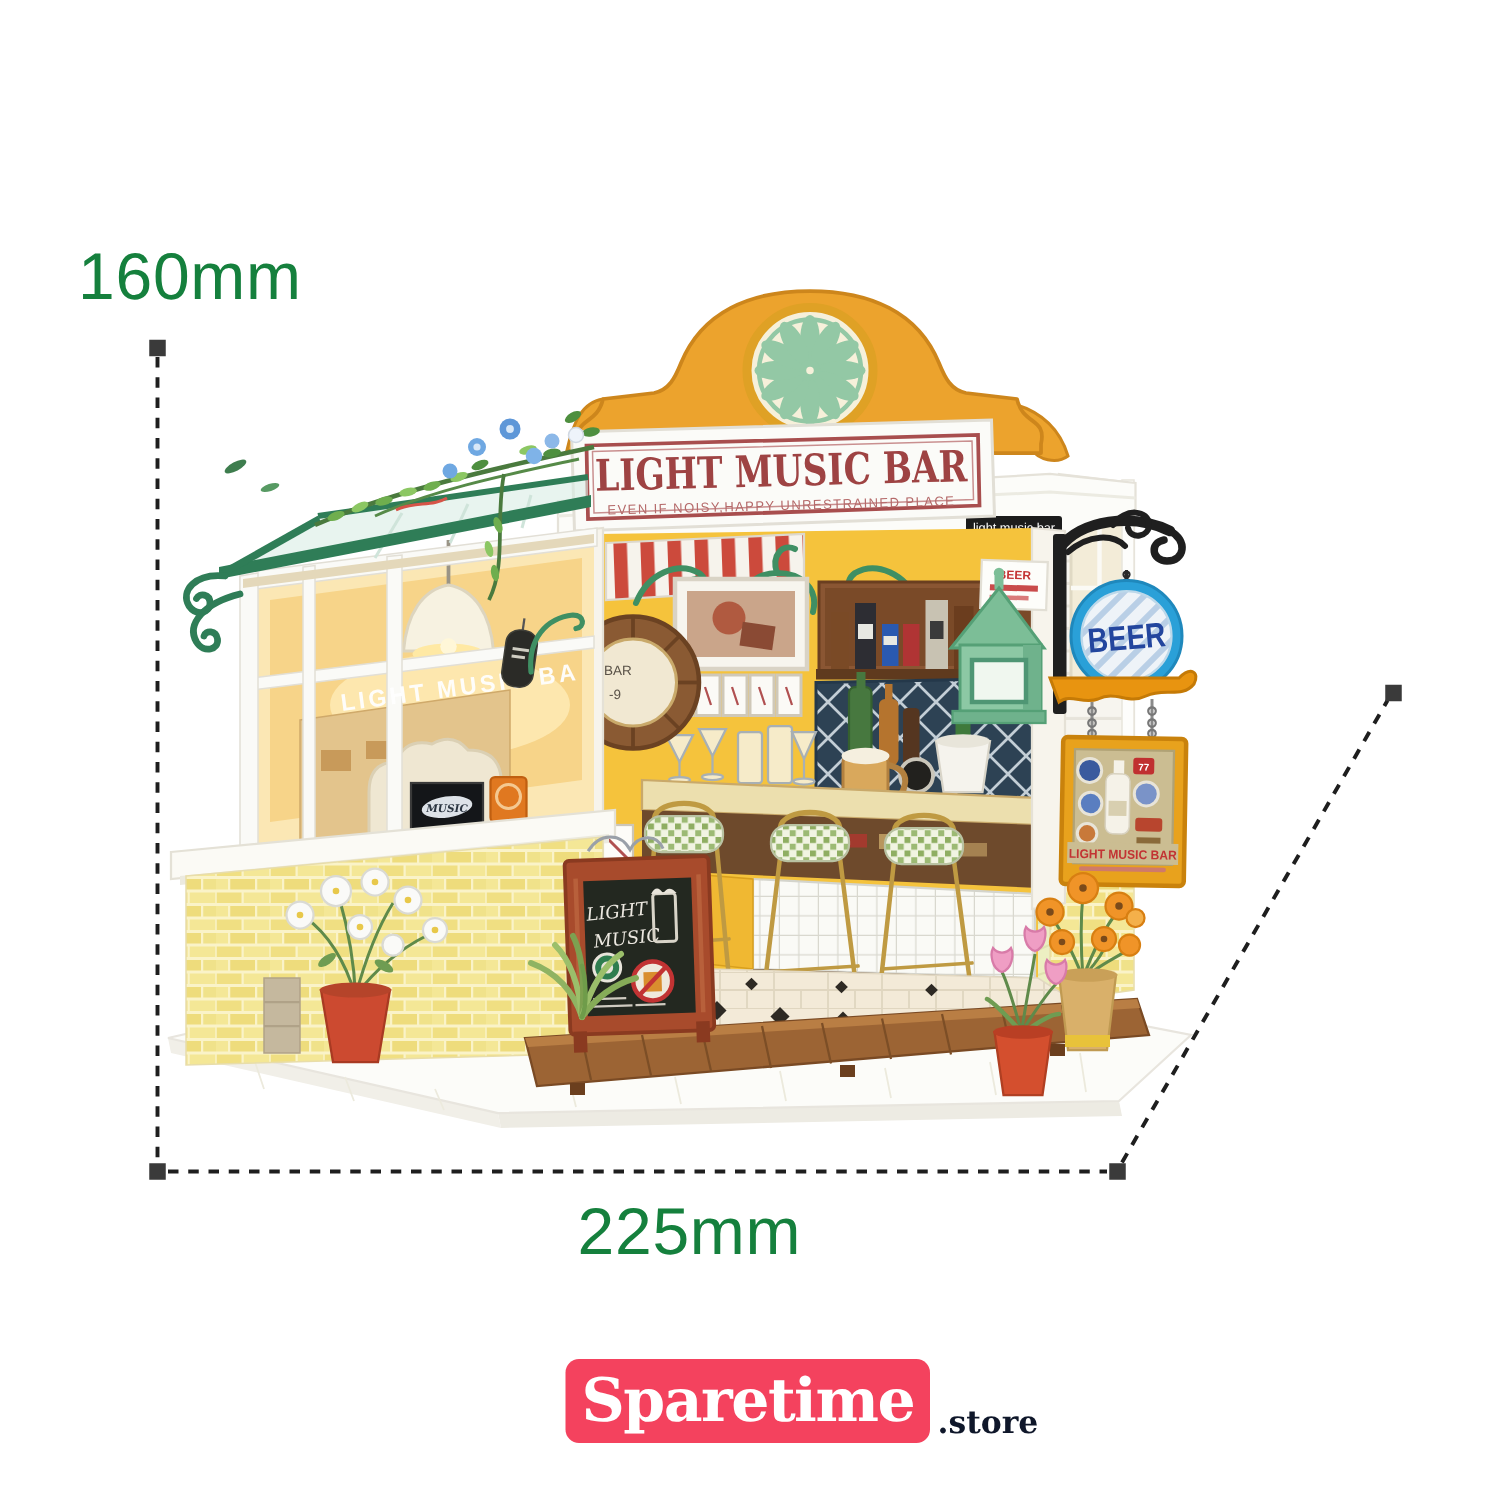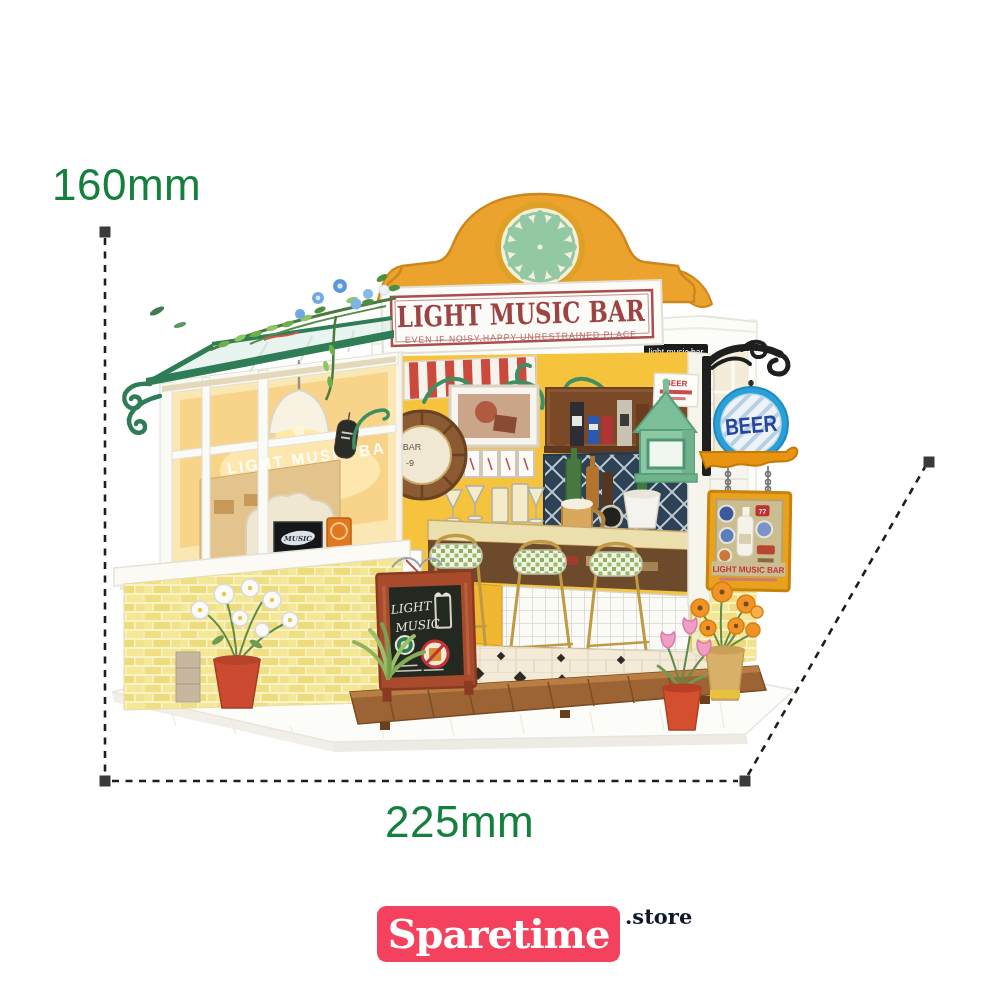--- a/index.html
+++ b/index.html
@@ -4,21 +4,21 @@
 <style>
   html,body{margin:0;padding:0;background:#fff;}
   .stage{position:relative;width:1000px;height:1000px;background:#ffffff;overflow:hidden;
          font-family:"Liberation Sans",sans-serif;}
   .scene-svg{position:absolute;left:0;top:0;}
   .dim-label{position:absolute;color:#15803d;font-size:44px;font-weight:500;letter-spacing:.5px;
              font-family:"Liberation Sans",sans-serif;}
   #dim-height{left:52px;top:160px;}
   #dim-width{left:385px;top:797px;}
   #dim-depth{left:845px;top:633px;}
-  .logo-wrap{position:absolute;left:377px;top:906px;display:flex;align-items:flex-start;}
+  .logo-wrap{position:absolute;left:377px;top:906px;display:flex;align-items:flex-end;}
   .logo-pill{display:flex;align-items:center;justify-content:center;width:243px;height:56px;
              border-radius:9px;background:#f4425e;}
   .logo-name{color:#ffffff;font-family:"DejaVu Serif",serif;font-weight:700;font-size:40px;
              letter-spacing:-1px;line-height:1;}
   .logo-tld{color:#0f172a;font-family:"DejaVu Serif",serif;font-weight:700;font-size:21px;
             margin-left:5px;padding-bottom:4px;line-height:1;}
   svg text{font-family:"Liberation Sans",sans-serif;}
   svg text.serif{font-family:"DejaVu Serif",serif;}
   svg text.chalk{font-family:"DejaVu Serif",serif;font-style:italic;}
 </style>

